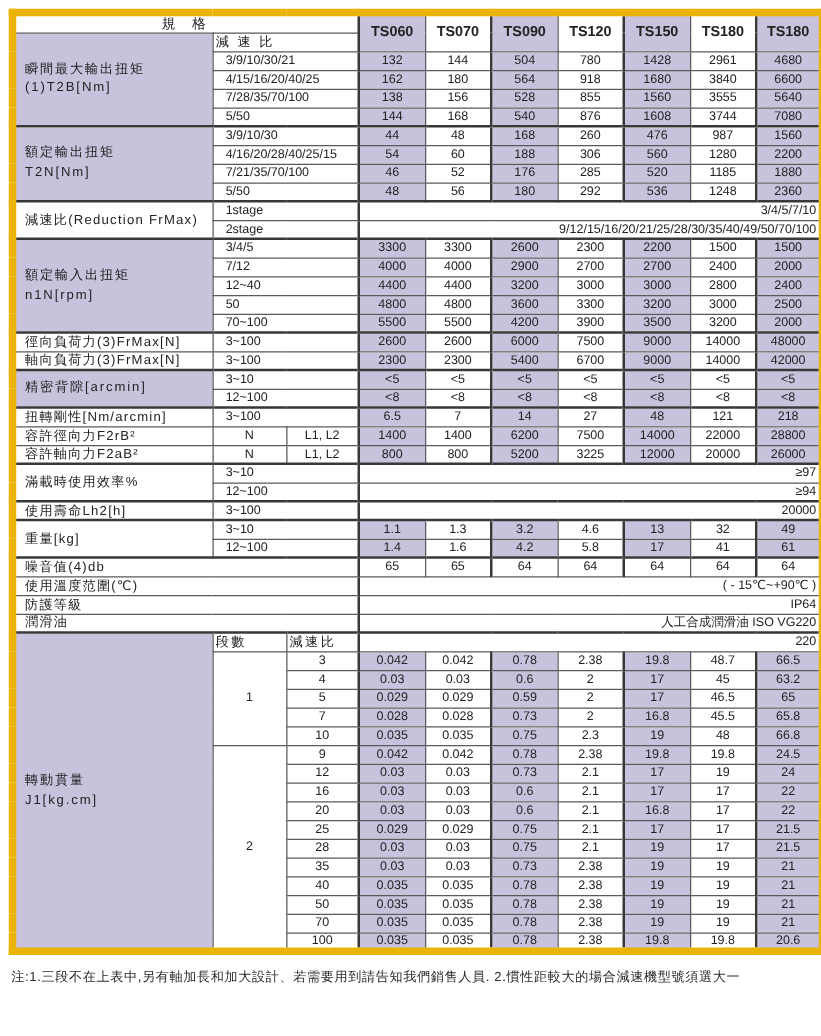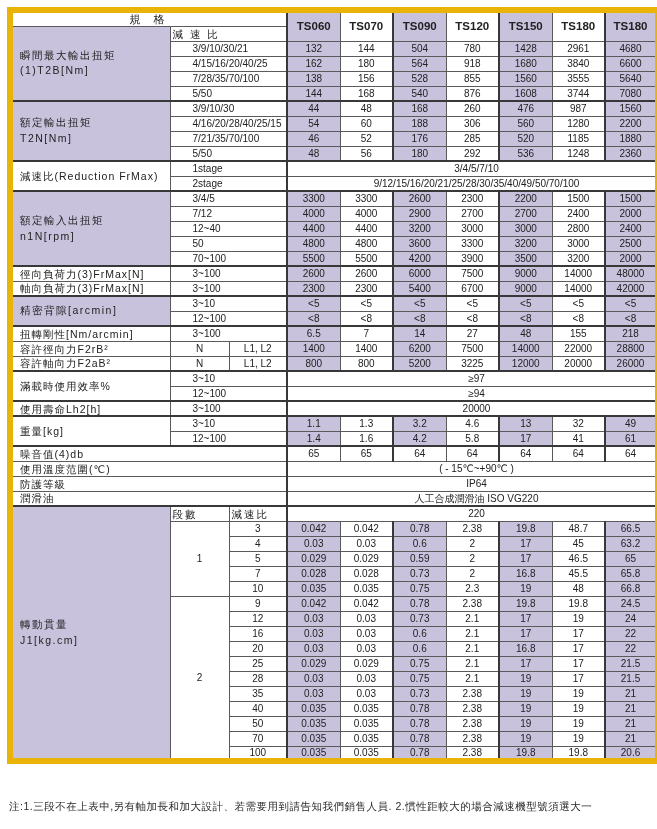--- a/index.html
+++ b/index.html
@@ -12,29 +12,29 @@
   tr.hdr{height:14px}
   td{border:1px solid #5a5a5a;padding:0 2px;overflow:hidden;white-space:nowrap;
      vertical-align:middle;font-size:10px;line-height:1.15;}
   .lav{background:#c8c2dd}
   .w{background:#ffffff}
   .spec{text-align:center;font-size:11px;letter-spacing:5px;}
   .model{text-align:center;font-weight:bold;font-size:11.5px;}
   .gl{white-space:pre-line;text-align:left;padding-left:7px;font-size:10.5px;
       letter-spacing:1.5px;line-height:1.5;}
   .sl{text-align:left;padding-left:7px;font-size:10.5px;letter-spacing:1px;}
-  .rt{text-align:left;padding-left:22px;}
+  .rt{text-align:left;padding-left:10px;}
   .sh{text-align:left;font-size:10.5px;letter-spacing:2px;}
   .ct{text-align:center;}
-  .sp{text-align:center;padding-left:12px;}
+  .sp{text-align:right;padding-left:12px;}
   .v{text-align:center;}
   .tl{border-left:2px solid #383838;}
   tr.tt td{border-top:2px solid #383838;}
   .note{position:absolute;left:9px;top:774px;width:642px;font-size:10.5px;
-        line-height:1.6;color:#2b2b2b;letter-spacing:0.5px;margin-top:24px;}
+        line-height:1.6;color:#2b2b2b;letter-spacing:0.5px;}
 </style>
 </head>
 <body>
 
 <div class="wrap">
   <table id="spec-table">
     <colgroup>
       <col class="c-label">
         <col class="c-sub1">
         <col class="c-sub2">
@@ -249,21 +249,21 @@
           <td class="v lav tl">&lt;8</td>
         </tr>
         <tr class="tt">
           <td class="sl w">扭轉剛性[Nm/arcmin]</td>
           <td colspan="2" class="rt w">3~100</td>
           <td class="v lav tl">6.5</td>
           <td class="v w">7</td>
           <td class="v lav tl">14</td>
           <td class="v w">27</td>
           <td class="v lav tl">48</td>
-          <td class="v w">155</td>
+          <td class="v w">121</td>
           <td class="v lav tl">218</td>
         </tr>
         <tr>
           <td class="sl w">容許徑向力F2rB²</td>
           <td class="ct w">N</td>
           <td class="ct w">L1, L2</td>
           <td class="v lav tl">1400</td>
           <td class="v w">1400</td>
           <td class="v lav tl">6200</td>
           <td class="v w">7500</td>

